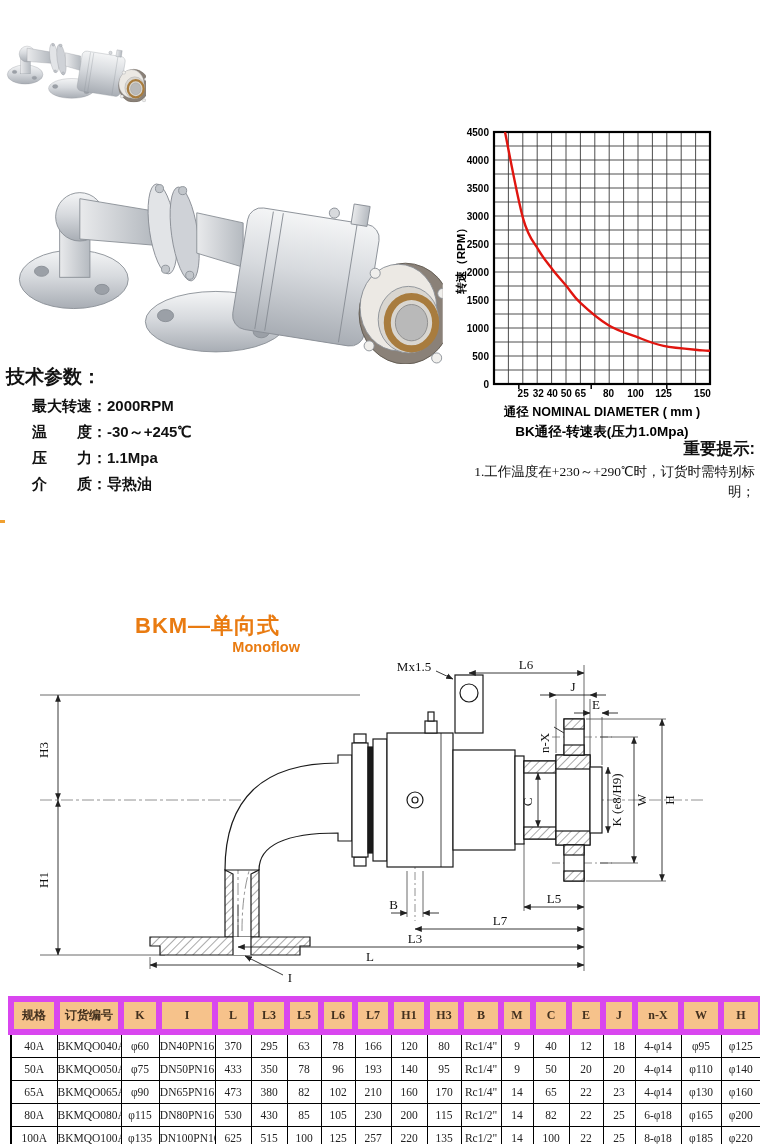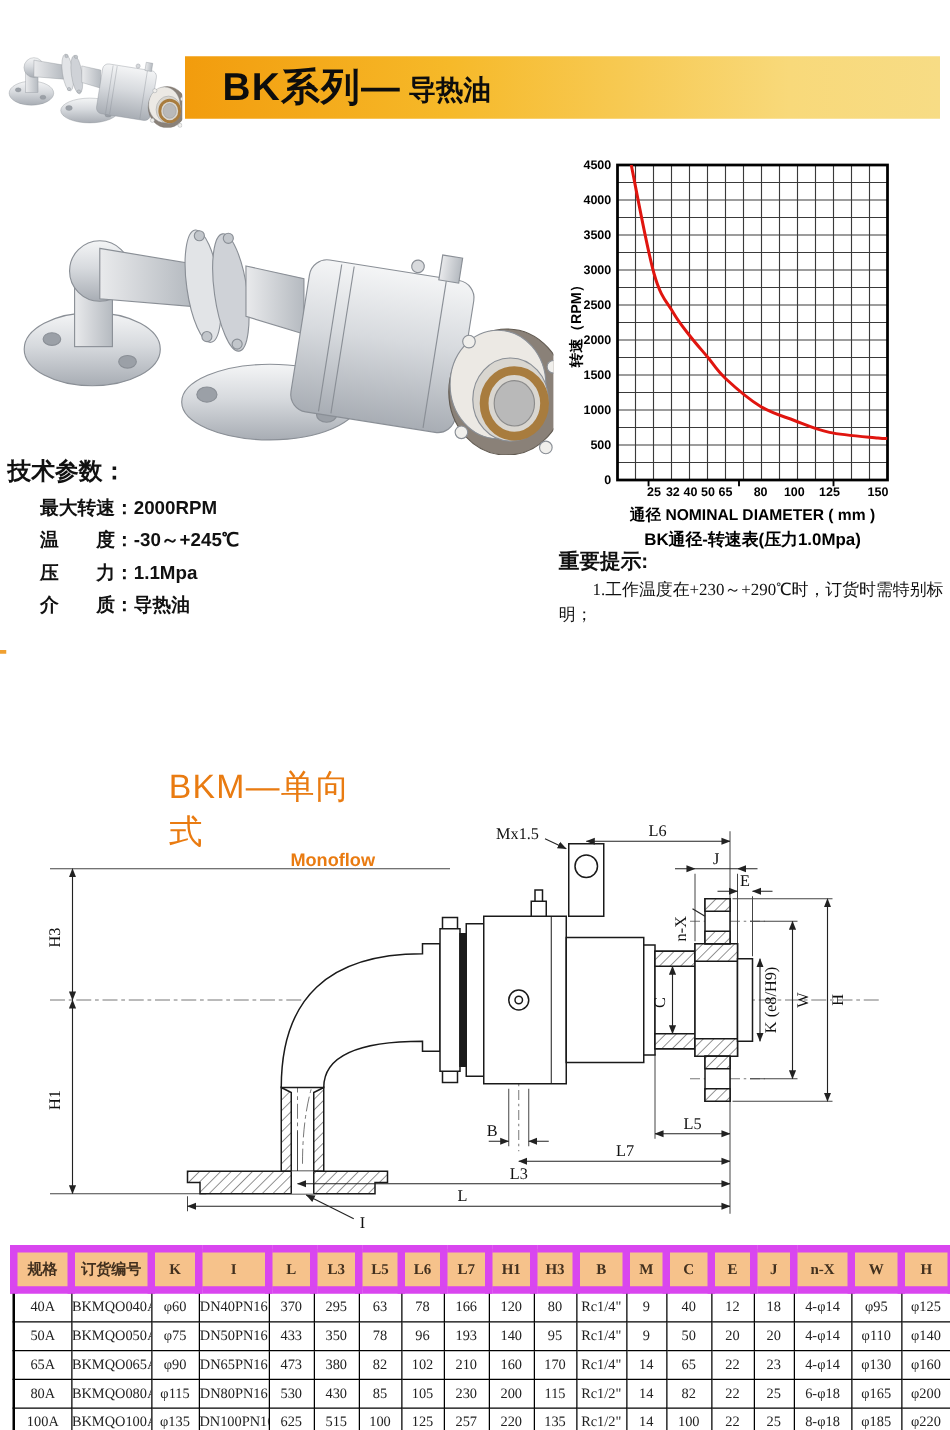--- a/index.html
+++ b/index.html
@@ -16,25 +16,25 @@
   .title-main{font-size:31px;font-weight:bold;color:#0d0d0d;letter-spacing:1px;}
   .title-sub{font-size:22px;font-weight:bold;color:#0d0d0d;margin-left:6px;padding-top:4px;}
   .photo{position:absolute;left:8px;top:112px;width:436px;height:252px;}
   .chart-wrap{position:absolute;left:452px;top:120px;width:306px;height:324px;}
   .params-cn{position:absolute;left:6px;top:364px;width:206px;}
   .params-cn .sec-title{font-size:19px;font-weight:bold;}
   .param-row{font-size:15px;font-weight:bold;margin:7px 0 0 26px;white-space:nowrap;}
   .params-en{position:absolute;left:215px;top:364px;width:235px;}
   .params-en .sec-title{font-size:19px;font-weight:bold;}
   .params-en p{font-size:14.5px;font-weight:600;margin:9px 0 0 32px;white-space:nowrap;}
-  .notes{position:absolute;left:447px;top:438px;width:308px;font-family:"Liberation Serif",serif;}
+  .notes{position:absolute;left:447px;top:438px;width:308px;font-family:"Liberation Serif",serif;text-align:right;}
   .notes .sec-title{font-size:16.5px;font-weight:bold;font-family:"Liberation Sans",sans-serif;}
   .notes p{font-size:13.5px;line-height:1.5;margin:2px 0;text-indent:2em;}
   .model-heading{position:absolute;left:135px;top:611px;width:165px;}
-  .model-name{font-size:27px;font-weight:normal;color:var(--accent);letter-spacing:1px;}
+  .model-name{font-size:22px;font-weight:bold;color:var(--accent);letter-spacing:1px;}
   .model-sub{font-size:14.5px;font-weight:bold;color:var(--accent);text-align:right;margin-top:-2px;}
   .drawing{position:absolute;left:0px;top:655px;width:668px;height:338px;}
   .left-tick{position:absolute;left:0;top:520px;width:5px;height:3px;background:#F0A030;}
   .table-wrap{position:absolute;left:8px;top:996px;width:744px;}
   table.spec{border-collapse:collapse;width:744px;table-layout:fixed;
     font-family:"Liberation Serif",serif;border:2px solid #000;}
   table.spec th{background:var(--thead-bg);color:#42301e;font-size:12px;font-weight:bold;
     border:6px solid #d946ef;height:27px;padding:0;text-align:center;}
   table.spec td{font-size:11.5px;color:#222;border:1px solid #000;height:22px;
     padding:0;text-align:center;white-space:nowrap;overflow:hidden;}
@@ -103,24 +103,20 @@
 </svg>
 
 <div class="page">
 
   <div class="thumb">
     <svg width="142" height="90" viewBox="0 0 430 250">
         <use href="#sym-joint"></use>
       </svg>
   </div>
 
-  <div class="header-bar">
-    <span class="title-main">BK系列—</span>
-    <span class="title-sub">导热油</span>
-  </div>
 
   <div class="photo">
     <svg width="436" height="252" viewBox="0 0 430 250">
         <use href="#sym-joint"></use>
       </svg>
   </div>
 
   <div class="chart-wrap">
     <svg id="chart-svg" width="306" height="324">
         <line x1="42" y1="12" x2="42" y2="264" stroke="#3a3a3a" stroke-width="0.9"></line>

